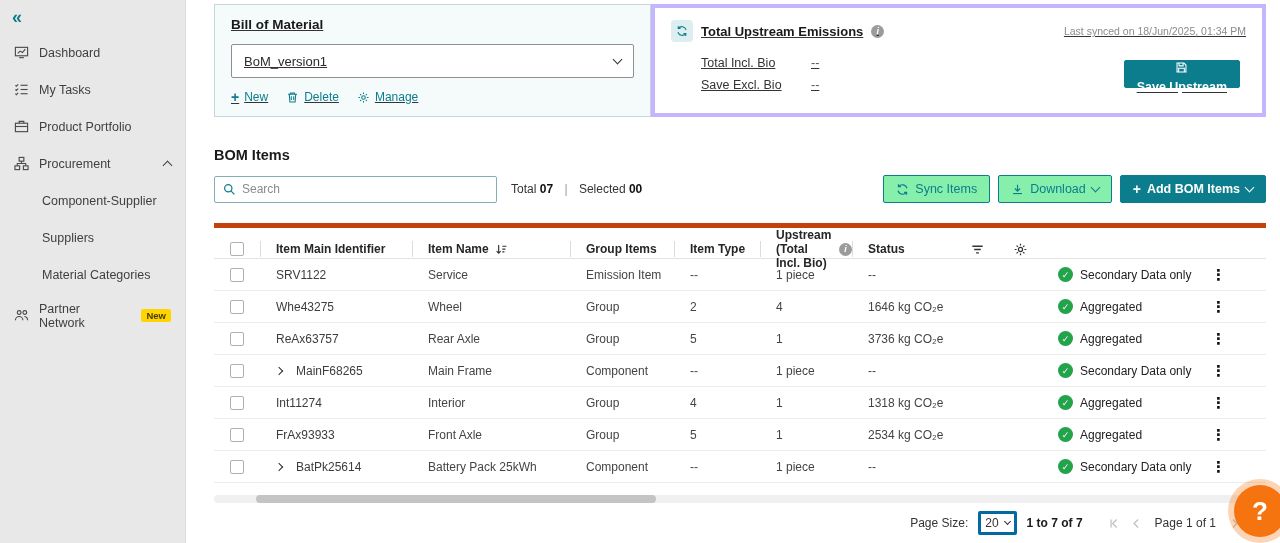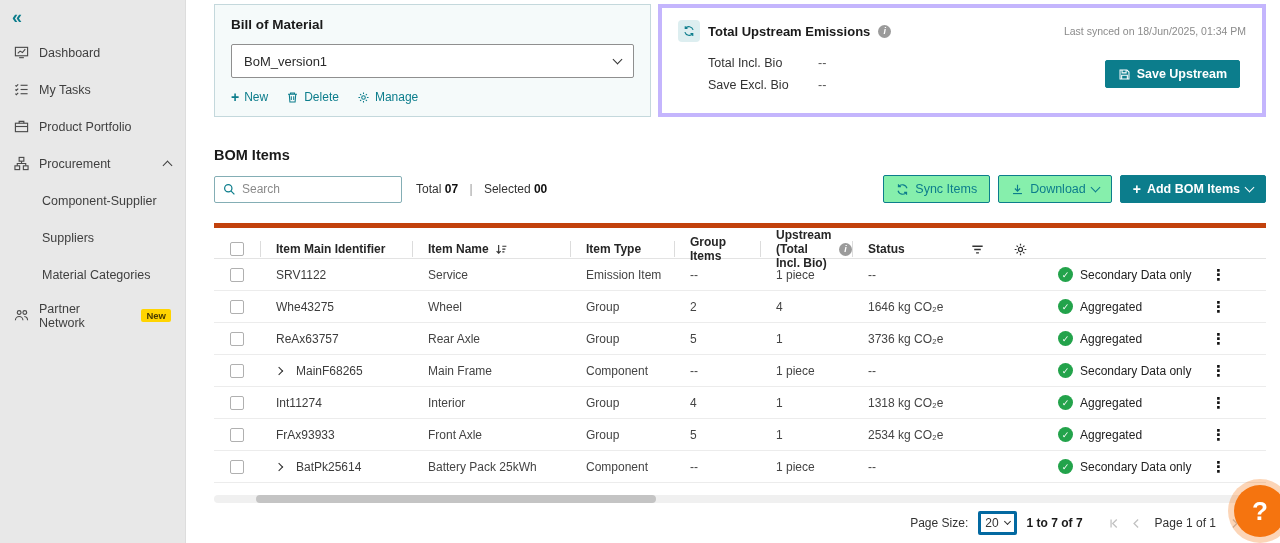--- a/index.html
+++ b/index.html
@@ -20,21 +20,21 @@
     padding:1px 5px; border-radius:2px; margin-left:6px; }
   .chev { display:inline-block; width:7px; height:7px; border-right:1.5px solid currentColor;
     border-bottom:1.5px solid currentColor; }
   .chev.up { transform:rotate(-135deg); margin-top:3px; }
   .chev.down { transform:rotate(45deg); margin-top:-3px; }
   .chev.right { transform:rotate(-45deg); }
   .ml-auto { margin-left:auto; }
 
   
   .main { flex:1; padding:0 14px 0 28px; position:relative; }
-  .top-cards { display:flex; gap:7px; margin-top:4px; align-items:stretch; }
+  .top-cards { display:flex; gap:0; margin-top:4px; align-items:stretch;text-decoration:underline; }
   .card { border:1px solid #c4d8dc; padding:12px 16px; }
   .bom-card { width:437px; min-width:437px; background:#f5fafa; }
   .card-title { font-size:13.5px; font-weight:bold; color:#1a1a1a; }
   .version-select { margin-top:12px; height:34px; background:#fff; border:1px solid #8f8f8f;
     border-radius:2px; display:flex; align-items:center; padding:0 12px; font-size:13px;
     color:#2b2b2b; cursor:pointer; }
   .version-select .chev { color:#333; }
   .bom-actions { display:flex; gap:18px; margin-top:12px; }
   .link-btn { display:flex; align-items:center; gap:5px; color:#0c7d8c; font-size:12px; cursor:pointer; }
   .plus-glyph { font-size:14px; font-weight:bold; line-height:1; }
@@ -50,26 +50,26 @@
   .last-synced { margin-left:auto; font-size:10.5px; color:#8b8b8b; }
   .em-body { display:flex; align-items:center; margin-top:10px; }
   .em-rows { margin-left:30px; }
   .em-row { display:flex; height:22px; align-items:center; font-size:12.5px; color:#333; }
   .em-row .lab { width:110px; }
   .em-row .val { color:#555; }
   .btn { border-radius:2px; font-size:12.5px; display:inline-flex; align-items:center; gap:6px;
     cursor:pointer; border:1px solid #0c7d8c; background:#86efac; color:#0c7d8c; height:28px;
     padding:0 12px; white-space:nowrap; }
   .btn.primary { background:#0c7d8c; color:#fff; font-weight:bold; }
-  .save-btn { margin-left:auto; margin-right:6px; }
+  .save-btn { margin-left:auto; margin-right:6px;flex-direction:column; }
 
   
   .section-title { margin-top:30px; font-size:14.5px; font-weight:bold; color:#1a1a1a; }
   .toolbar { display:flex; align-items:center; margin-top:12px; }
-  .search-box { width:188px; height:27px; border:1px solid #84aeb5; border-radius:2px;
+  .search-box { width:283px; height:27px; border:1px solid #84aeb5; border-radius:2px;
     display:flex; align-items:center; gap:6px; padding:0 8px; background:#fff; }
   .search-box input { border:none; outline:none; flex:1; font-size:12px; color:#333;
     font-family:inherit; background:transparent; }
   .search-box input::placeholder { color:#8a8a8a; }
   .summary { margin-left:14px; font-size:12px; color:#333; }
   .summary b { font-weight:bold; color:#111; }
   .summary .pipe { margin:0 8px; color:#999; }
   .toolbar-right { margin-left:auto; display:flex; gap:8px; }
 
   .table { margin-top:20px; }
@@ -334,24 +334,24 @@
         <div>
           <span>Item Name</span>
           <span class="hdr-icon">
             <svg viewBox="0 0 16 16" width="13" height="13" fill="none" stroke="#333" stroke-width="1.4">
                 <path d="M4.5 2.5v10M2 10l2.5 2.5L7 10"></path>
                 <path d="M9 4h5M9 7.5h3.8M9 11h2.6"></path>
               </svg>
           </span>
         </div>
         <div>
+            <span>Group Items</span>
+          </div>
+        <div>
             <span>Item Type</span>
-          </div>
-        <div>
-            <span>Group Items</span>
           </div>
         <div>
           <span>Upstream (Total Incl. Bio)</span>
           <span class="info-dot">i</span>
         </div>
         <div>
           <span>Status</span>
           <span class="status-head-icons">
             <span class="hdr-icon">
               <svg viewBox="0 0 16 16" width="15" height="15" fill="none" stroke="#333" stroke-width="1.4">

